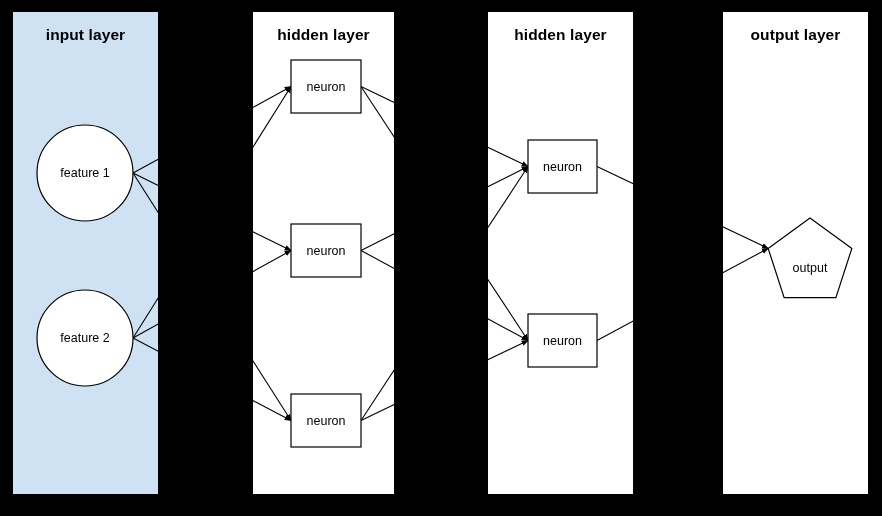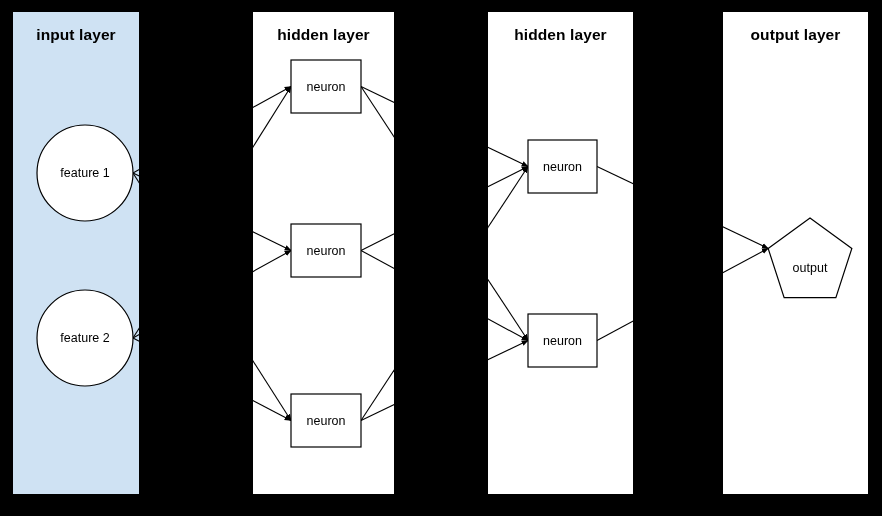--- a/index.html
+++ b/index.html
@@ -54,21 +54,21 @@
     fill: #ffffff;
     stroke: #000000;
     stroke-width: 1.2;
   }
 </style>
 </head>
 <body>
 
 <div id="canvas">
 
-  <div class="layer-panel" id="panel-input" style="left: 13px; top: 12px; width: 126px; height: 482px; background: rgb(207, 226, 243);">
+  <div class="layer-panel" id="panel-input" style="left: 13px; top: 12px; width: 145px; height: 482px; background: rgb(207, 226, 243);">
     <div class="layer-title">input layer</div>
     <svg class="panel-svg" id="svg-input" width="145" height="482">
         <defs>
           <marker id="arrow-svg-input" viewBox="0 0 10 10" refX="9" refY="5" markerWidth="7" markerHeight="7" orient="auto-start-reverse" markerUnits="userSpaceOnUse">
             <path d="M 0 1 L 10 5 L 0 9 z" fill="#000000"></path>
           </marker>
         </defs>
         <line x1="120" y1="161" x2="278" y2="74.5" class="edge" stroke="#000000"></line>
         <line x1="120" y1="161" x2="278" y2="238.5" class="edge" stroke="#000000"></line>
         <line x1="120" y1="161" x2="278" y2="408.5" class="edge" stroke="#000000"></line>

